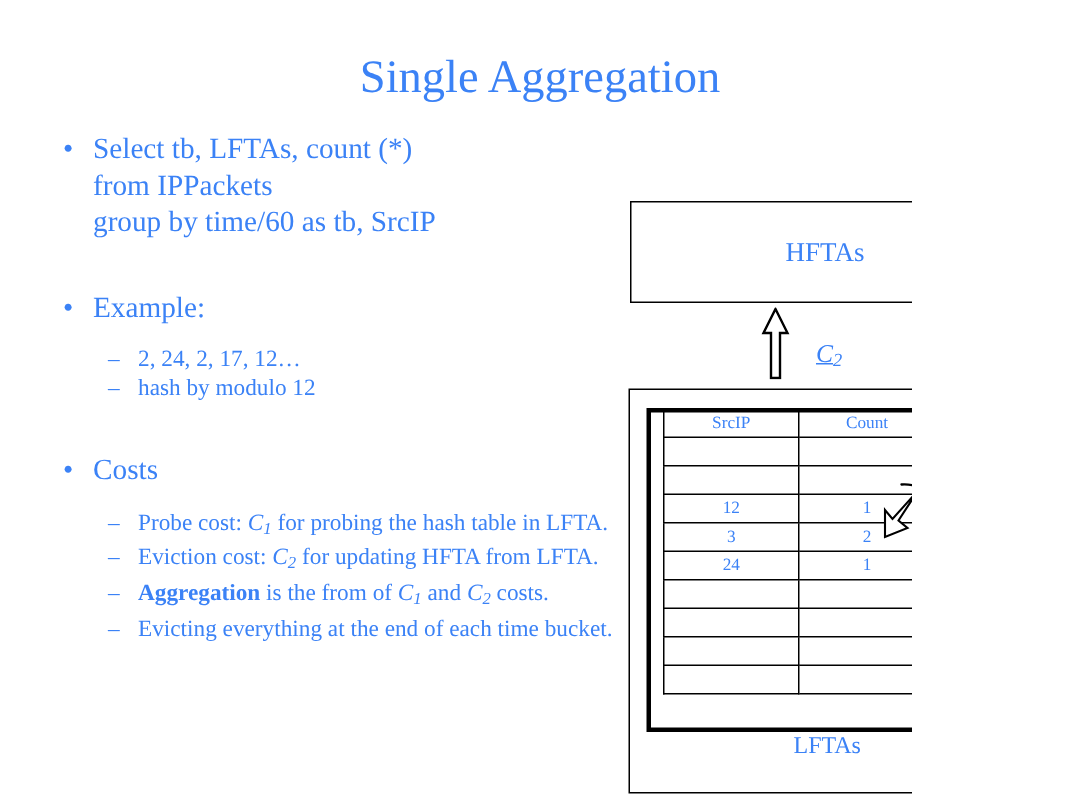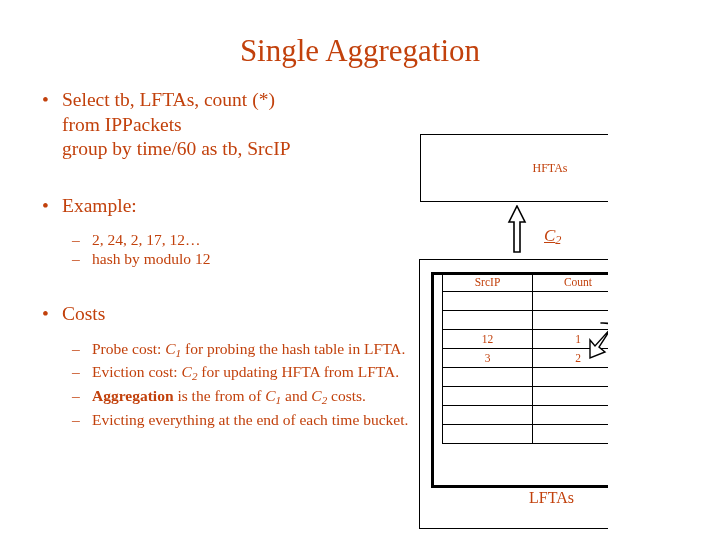--- a/index.html
+++ b/index.html
@@ -7,21 +7,21 @@
     padding: 0;
     background: #ffffff;
   }
   #slide {
     position: relative;
     width: 608px;
     height: 540px;
     background: #ffffff;
     overflow: hidden;
     font-family: "Liberation Serif", "DejaVu Serif", serif;
-    color: #c2410c;
+    color: #3b82f6;
   }
 
   
   #title {
     position: absolute;
     left: 0;
     top: 33px;
     width: 720px;
     text-align: center;
     font-size: 31px;
@@ -88,21 +88,21 @@
     top: 134px;
     width: 260px;
     height: 68px;
     border: 1px solid #000000;
     box-sizing: border-box;
     display: flex;
     align-items: center;
     justify-content: center;
   }
   #hfta-label {
-    font-size: 12px;
+    font-size: 18px;
     line-height: 18px;
   }
 
   #c2-arrow {
     position: absolute;
     left: 506px;
     top: 205px;
     width: 22px;
     height: 48px;
   }
@@ -282,20 +282,24 @@
           </tr>
           <tr>
             <td class="colA">12</td>
             <td class="colB">1</td>
           </tr>
           <tr>
             <td class="colA">3</td>
             <td class="colB">2</td>
           </tr>
           <tr>
+            <td class="colA">24</td>
+            <td class="colB">1</td>
+          </tr>
+          <tr>
             <td class="colA"></td>
             <td class="colB"></td>
           </tr>
           <tr>
             <td class="colA"></td>
             <td class="colB"></td>
           </tr>
           <tr>
             <td class="colA"></td>
             <td class="colB"></td>

